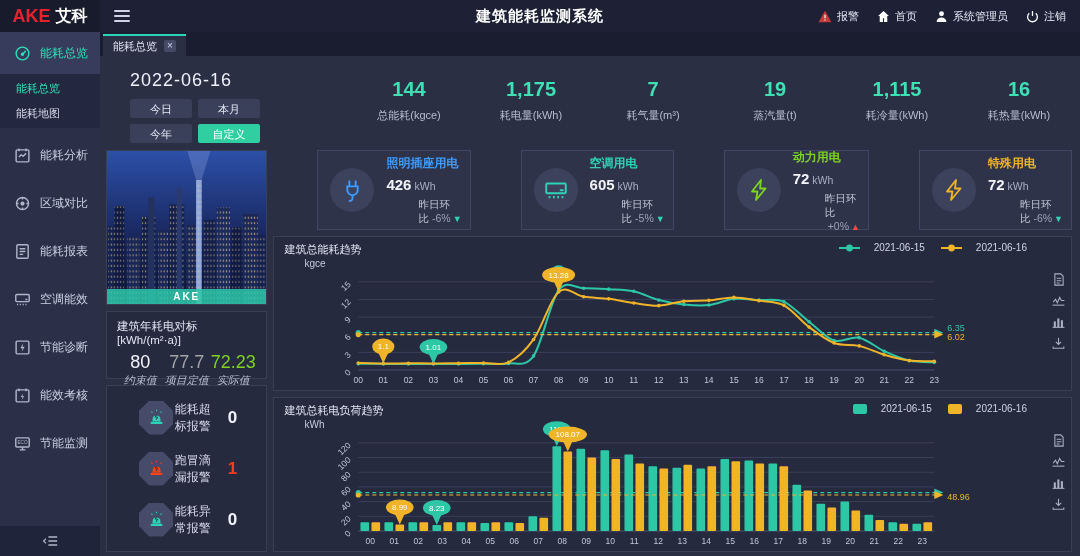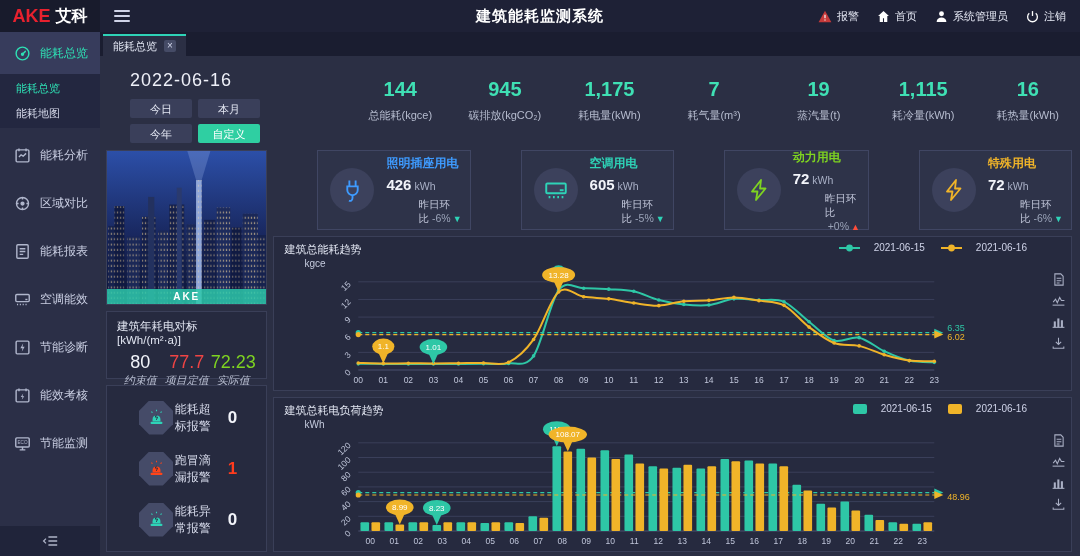--- a/index.html
+++ b/index.html
@@ -268,24 +268,20 @@
             <button class="rbtn">今年</button>
             <button class="rbtn active">自定义</button>
           </div>
       </div>
       <div class="stats" id="stats">
           <div class="stat">
             <div class="v">144</div>
             <div class="l">总能耗(kgce)</div>
           </div>
           <div class="stat">
-            <div class="v">945</div>
-            <div class="l">碳排放(kgCO₂)</div>
-          </div>
-          <div class="stat">
             <div class="v">1,175</div>
             <div class="l">耗电量(kWh)</div>
           </div>
           <div class="stat">
             <div class="v">7</div>
             <div class="l">耗气量(m³)</div>
           </div>
           <div class="stat">
             <div class="v">19</div>
             <div class="l">蒸汽量(t)</div>
@@ -353,21 +349,21 @@
         </div>
 
         <div class="panel benchmark">
           <div class="bm-title">建筑年耗电对标[kWh/(m²·a)]</div>
           <div class="bm-row" id="bmrow">
               <div class="bm-item">
                 <div class="v" style="color:#f2f4fa">80</div>
                 <div class="l">约束值</div>
               </div>
               <div class="bm-item">
-                <div class="v" style="color:#ef4444">77.7</div>
+                <div class="v" style="color:#a3a3a3">77.7</div>
                 <div class="l">项目定值</div>
               </div>
               <div class="bm-item">
                 <div class="v" style="color:#7ed321">72.23</div>
                 <div class="l">实际值</div>
               </div>
             </div>
         </div>
 
         <div class="panel alarmpanel" id="alarms">

